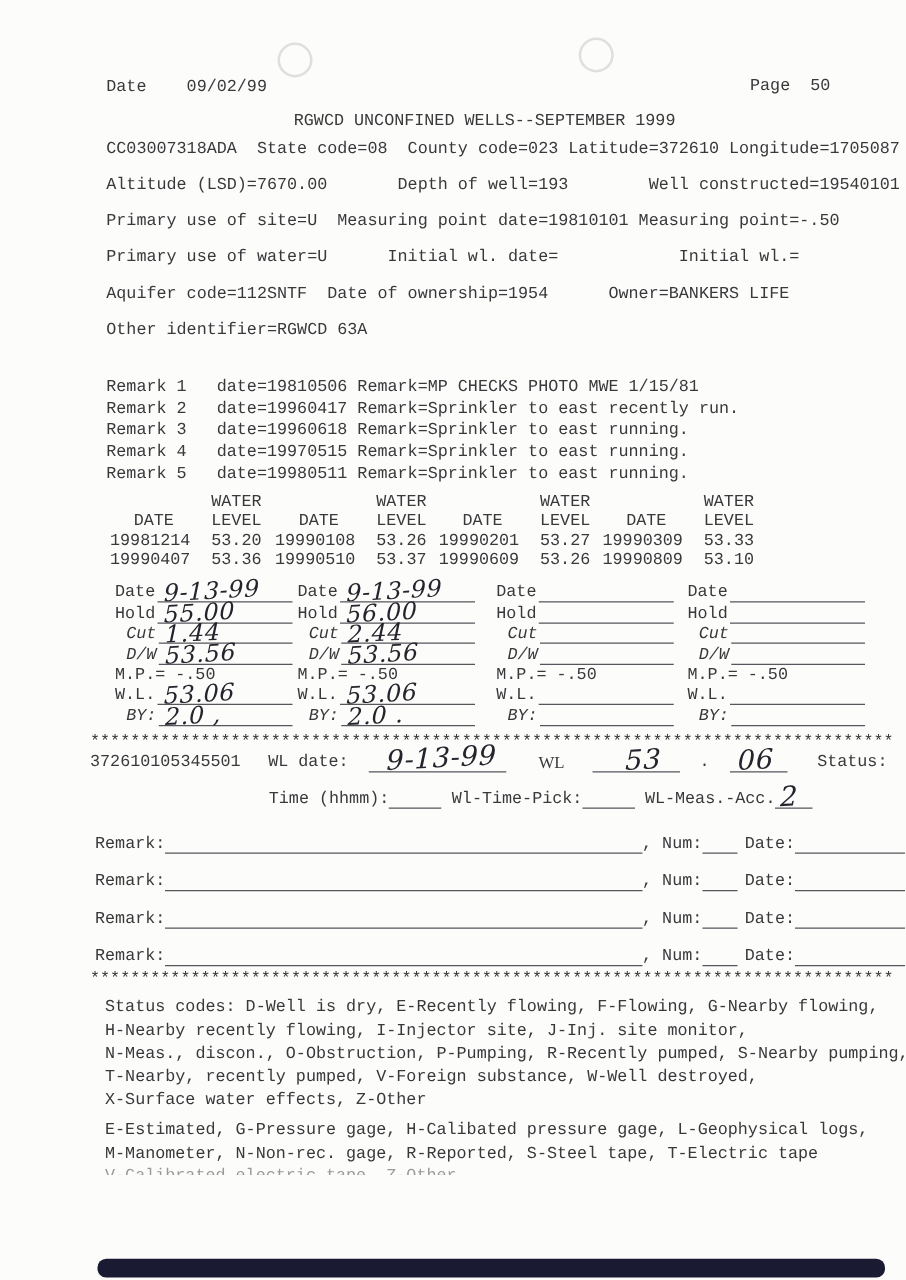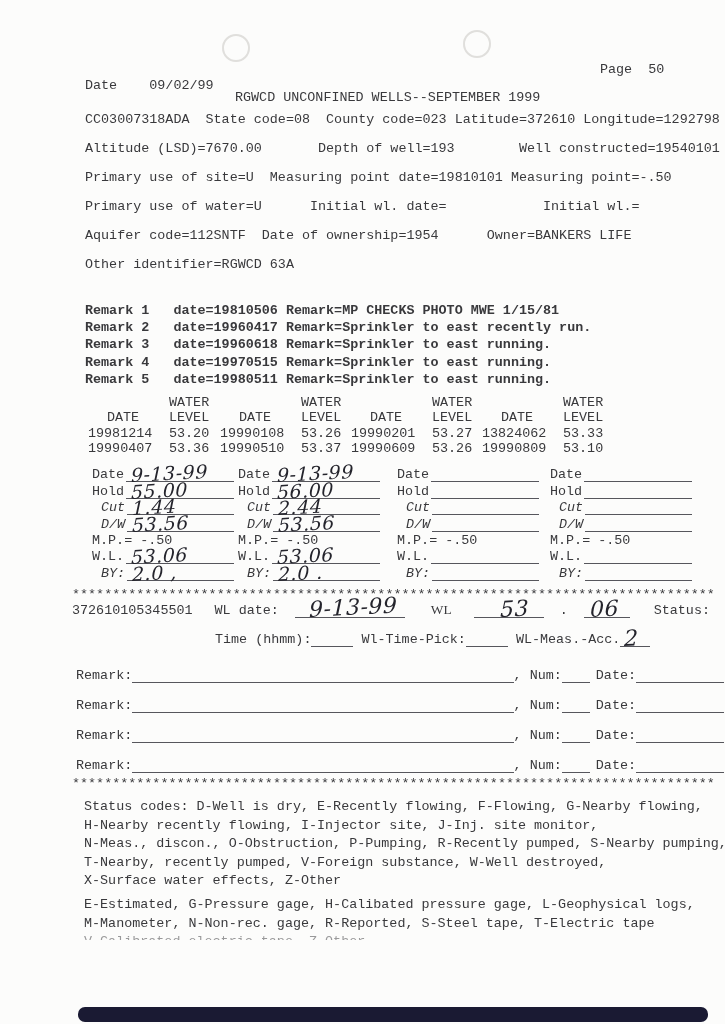--- a/index.html
+++ b/index.html
@@ -52,35 +52,35 @@
     background:#1a1a33;border-radius:7px;}
 </style>
 </head>
 <body>
 
 <div class="page">
 
   <div class="ring abs" style="left:222px;top:34px;"></div>
   <div class="ring abs" style="left:463px;top:30px;"></div>
 
-  <div class="abs pre t" style="left:85px;top:78px;">Date    09/02/99</div>
+  <div class="abs pre t" style="left:85px;top:63px;">Date    09/02/99</div>
   <div class="abs pre t" style="left:600px;top:62px;"><span>Page</span>  <span>50</span></div>
 
   <div class="abs pre t" style="left:235px;top:90px;">RGWCD UNCONFINED WELLS--SEPTEMBER 1999</div>
 
   <div class="abs" style="left:85px;top:112px;">
-    <div class="iline">CC03007318ADA  State code=08  County code=023 Latitude=372610 Longitude=1292798</div>
+    <div class="iline">CC03007318ADA  State code=08  County code=023 Latitude=372610 Longitude=1705087</div>
     <div class="iline">Altitude (LSD)=7670.00       Depth of well=193        Well constructed=19540101</div>
     <div class="iline">Primary use of site=U  Measuring point date=19810101 Measuring point=-.50</div>
     <div class="iline">Primary use of water=U      Initial wl. date=            Initial wl.=</div>
     <div class="iline">Aquifer code=112SNTF  Date of ownership=1954      Owner=BANKERS LIFE</div>
     <div class="iline">Other identifier=RGWCD 63A</div>
   </div>
 
-  <div class="abs" style="left:85px;top:303px;font-weight:bold;">
+  <div class="abs" style="left:85px;top:303px;">
     <div class="remline">Remark 1   date=19810506 Remark=MP CHECKS PHOTO MWE 1/15/81</div>
     <div class="remline">Remark 2   date=19960417 Remark=Sprinkler to east recently run.</div>
     <div class="remline">Remark 3   date=19960618 Remark=Sprinkler to east running.</div>
     <div class="remline">Remark 4   date=19970515 Remark=Sprinkler to east running.</div>
     <div class="remline">Remark 5   date=19980511 Remark=Sprinkler to east running.</div>
   </div>
 
   <div class="abs" style="left:88px;top:395px;width:610px;height:64px;">
     <div class="tg" style="left:0;">
       <div class="tgr">
@@ -139,21 +139,21 @@
     <div class="tg" style="left:394px;">
       <div class="tgr">
           <span class="td"> </span>
           <span class="tl">WATER</span>
         </div>
       <div class="tgr">
           <span class="td tc">DATE</span>
           <span class="tl">LEVEL</span>
         </div>
       <div class="tgr">
-          <span class="td">13824062</span>
+          <span class="td">19990309</span>
           <span class="tl">53.33</span>
         </div>
       <div class="tgr">
           <span class="td">19990809</span>
           <span class="tl">53.10</span>
         </div>
     </div>
   </div>
 
   <div class="abs" style="left:0;top:466px;width:725px;height:118px;">

